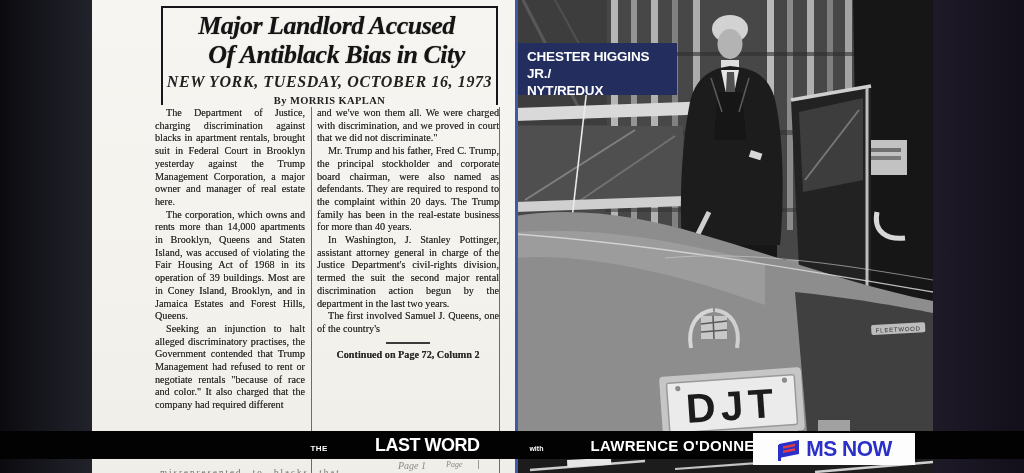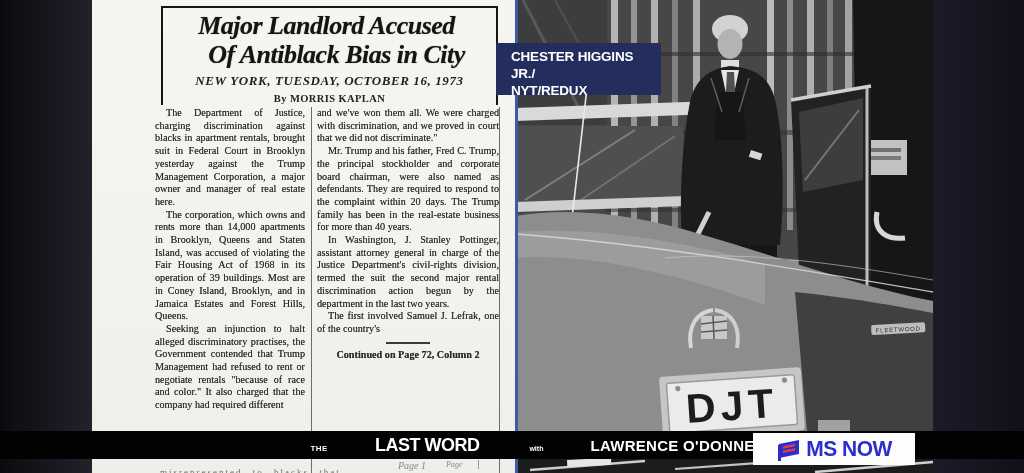--- a/index.html
+++ b/index.html
@@ -15,21 +15,21 @@
     color:#1e1e1e;font-family:"Liberation Serif","DejaVu Serif",serif;
   }
   .headline-box{
     position:absolute;left:69px;top:6px;width:337px;height:99px;
     border-left:2px solid #15151a;border-top:2px solid #15151a;border-right:2px solid #15151a;
     box-sizing:border-box;text-align:center;
   }
   .headline{font-size:26px;font-weight:bold;font-style:italic;line-height:29px;letter-spacing:-0.5px;color:#141414;margin-top:3px;text-shadow:0 0 1px rgba(20,20,20,.55);}
   .headline .l1{display:block;margin-left:-6px;}
   .headline .l2{display:block;margin-left:14px;}
-  .dateline{font-size:13px;font-weight:bold;font-style:italic;letter-spacing:.6px;margin-top:4px;color:#222;}
+  .dateline{font-size:16px;font-weight:bold;font-style:italic;letter-spacing:.6px;margin-top:4px;color:#222;}
   .byline{font-size:10.5px;font-weight:bold;letter-spacing:.4px;margin-top:4px;color:#222;}
   .body-cols{
     position:absolute;left:63px;top:107px;width:345px;bottom:0;
     display:flex;border-right:1px solid #6d6d68;box-sizing:border-box;
   }
   .col{font-size:10.2px;line-height:12.7px;text-align:justify;color:#2a2a28;
        text-shadow:0 0 .6px rgba(40,40,40,.7);}
   .col p{margin:0;text-indent:11px;}
   .col p.noindent{text-indent:0;}
   .col1{width:150px;}
@@ -41,23 +41,23 @@
     position:absolute;left:66px;bottom:2px;width:345px;height:12px;
     font-size:9px;color:#5c5c58;font-family:"Liberation Serif",serif;
   }
   .overflow-line{position:absolute;left:2px;top:8px;letter-spacing:2px;color:#6a6a64;word-spacing:6px;}
   .pg1{position:absolute;left:240px;top:1px;font-style:italic;color:#8a8a84;font-size:10px;}
   .pg2{position:absolute;left:288px;top:1px;font-style:italic;color:#8a8a84;font-size:8px;border-right:1px solid #9a9a94;padding-right:16px;}
   
   .photo{position:absolute;left:515px;top:0;width:418px;height:473px;background:#8f8f8f;}
   .photo-border{position:absolute;left:515px;top:0;width:3px;height:473px;background:#3c5aa6;z-index:4;}
   .credit{
-    position:absolute;left:496px;top:43px;width:146px;height:47px;z-index:5;
+    position:absolute;left:518px;top:43px;width:146px;height:47px;z-index:5;
     background:#232e5e;color:#fff;font-weight:bold;font-size:13.5px;line-height:17px;
-    padding:5px 4px 0 15px;letter-spacing:-0.2px;
+    padding:5px 4px 0 9px;letter-spacing:-0.2px;
   }
   
   .lower-bar{
     position:absolute;left:0;top:431px;width:1024px;height:28px;background:#020202;z-index:10;
     display:flex;align-items:center;justify-content:center;color:#fff;
   }
   .show-line{display:flex;align-items:baseline;margin-left:60px;gap:43px;}
   .show-the{font-size:8px;font-weight:bold;letter-spacing:.5px;margin-right:4px;}
   .show-title{font-size:18px;font-weight:900;letter-spacing:-0.5px;transform:scaleY(1.05);}
   .show-with{font-size:7px;font-weight:bold;margin:0 4px 0 7px;}
@@ -86,21 +86,21 @@
       <div class="col col1">
         <p>The Department of Justice, charging discrimination against blacks in apartment rentals, brought suit in Federal Court in Brooklyn yesterday against the Trump Management Corporation, a major owner and manager of real estate here.</p>
         <p>The corporation, which owns and rents more than 14,000 apartments in Brooklyn, Queens and Staten Island, was accused of violating the Fair Housing Act of 1968 in its operation of 39 buildings. Most are in Coney Island, Brooklyn, and in Jamaica Estates and Forest Hills, Queens.</p>
         <p>Seeking an injunction to halt alleged discriminatory practises, the Government contended that Trump Management had refused to rent or negotiate rentals "because of race and color." It also charged that the company had required different</p>
       </div>
       <div class="colrule"></div>
       <div class="col col2">
         <p class="noindent">and we've won them all. We were charged with discrimination, and we proved in court that we did not discriminate."</p>
         <p>Mr. Trump and his father, Fred C. Trump, the principal stockholder and corporate board chairman, were also named as defendants. They are required to respond to the complaint within 20 days. The Trump family has been in the real-estate business for more than 40 years.</p>
         <p>In Washington, J. Stanley Pottinger, assistant attorney general in charge of the Justice Department's civil-rights division, termed the suit the second major rental discrimination action begun by the department in the last two years.</p>
-        <p>The first involved Samuel J. Lefrak, one of the country's</p>
+        <p>The first involved Samuel J. Queens, one of the country's</p>
         <div class="cont-divider"></div>
         <p class="continued">Continued on Page 72, Column 2</p>
       </div>
     </div>
     <div class="paper-footer">
       <span class="overflow-line">misrepresented to blacks that.</span>
       <span class="pg1">Page 1</span>
       <span class="pg2">Page</span>
     </div>
   </div>

